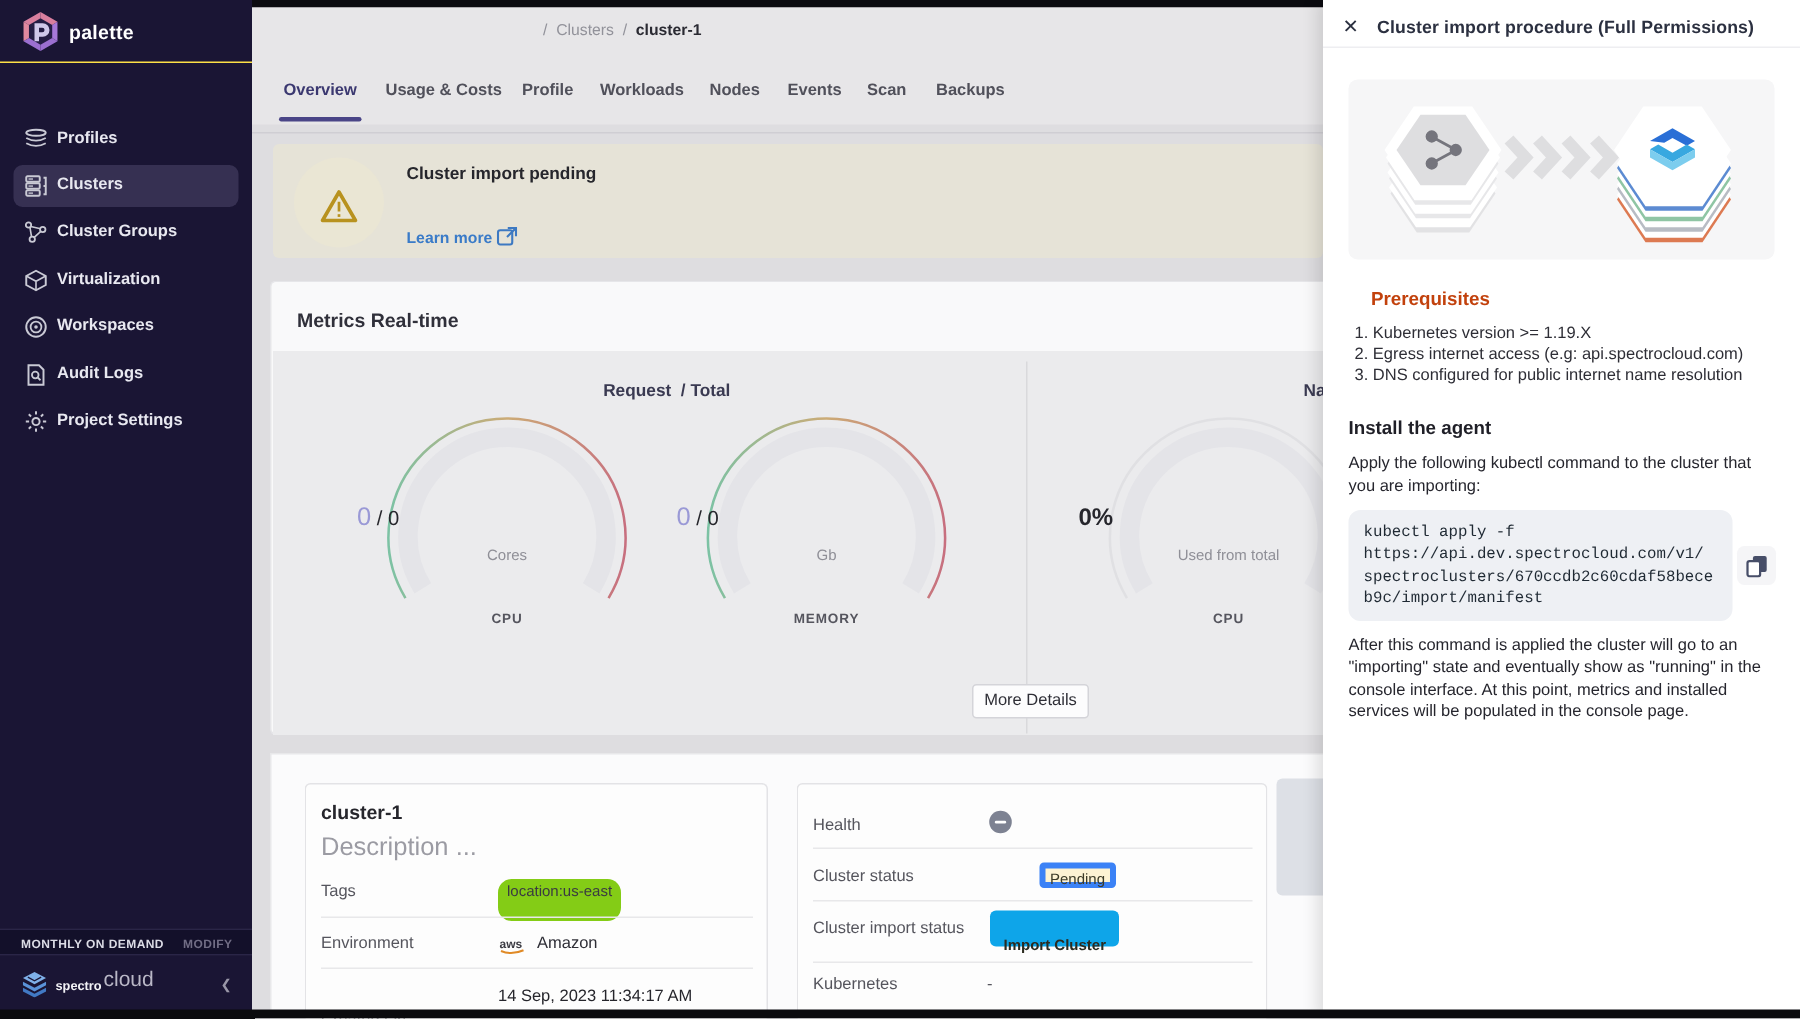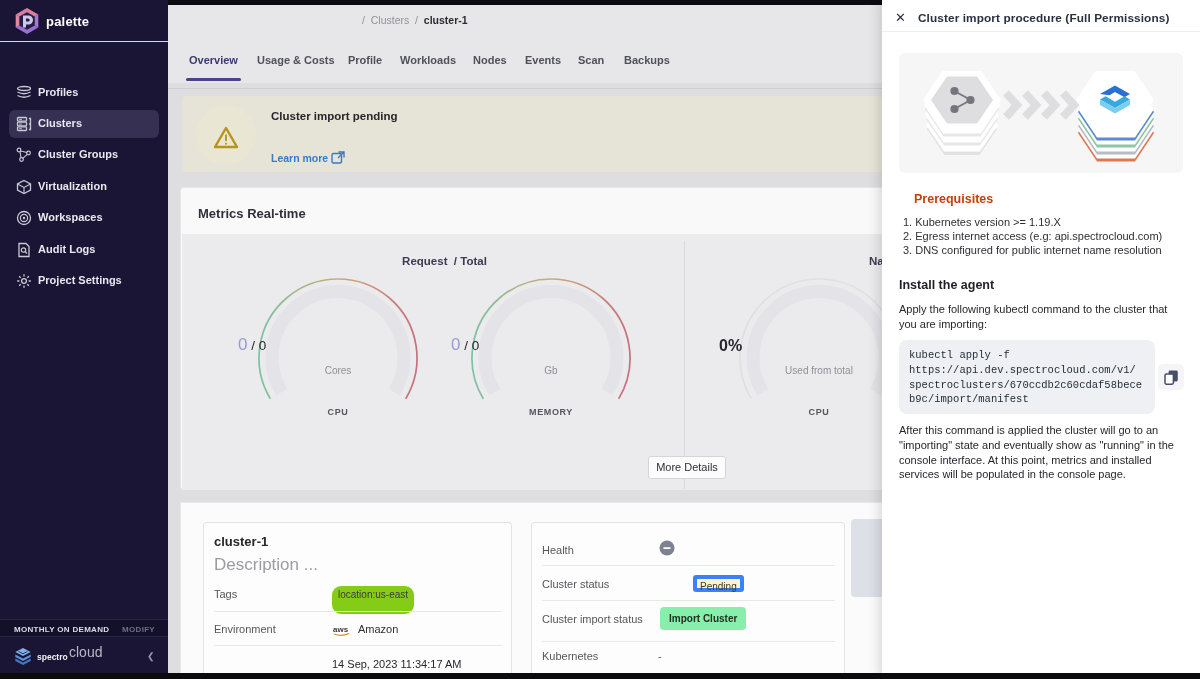--- a/index.html
+++ b/index.html
@@ -67,21 +67,21 @@
   #sc3 { left:670px; top:16px; width:60px; height:78px; background:#dde0e6; border:none; border-radius:4px; }
   #sc1 .name { position:absolute; left:10px; top:11px; font-size:13px; font-weight:bold; color:#26262c; }
   #sc1 .desc { position:absolute; left:10px; top:32px; font-size:17px; color:#9b9ba3; }
   .row-label { position:absolute; font-size:11px; color:#55555d; }
   .row-div { position:absolute; height:1px; background:#e8e8ea; }
   #tagpill { position:absolute; left:128px; top:63px; height:28px; padding:0 6px; background:#84cc16; border-radius:9px; font-size:10px; color:#3a3a42; line-height:18px; }
   #envval { position:absolute; left:154px; top:100px; font-size:11px; color:#2e2e36; }
   #createdval { position:absolute; left:128px; top:135px; font-size:11px; color:#26262c; }
   #sc2 .val-dash { position:absolute; left:126px; top:127px; font-size:11px; color:#55555d; }
   #pendpill { position:absolute; left:126px; top:52px; height:17px; padding:0 3px; background:#fdf3d3; border:4px solid #3b82f6; border-radius:3px; font-size:10px; color:#3c3b28; line-height:15px;margin-left:35px; }
-  #importbtn { position:absolute; left:128px; top:84px; height:23px; padding:0 9px; background:#86efac; border-radius:4px; font-size:10px; font-weight:bold; color:#2b2b20; line-height:23px; }
+  #importbtn { position:absolute; left:128px; top:84px; height:23px; padding:12px 9px; background:#0ea5e9; border-radius:4px; font-size:10px; font-weight:bold; color:#2b2b20; line-height:23px; }
 
   
   #panel { left:882px; top:0; width:318px; height:679px; background:#ffffff; z-index:10; box-shadow:-4px 0 10px rgba(0,0,0,.12); }
   #panel .hdr { position:absolute; left:36px; top:11px; font-size:11.8px; color:#2b3040; font-weight:bold; letter-spacing:.1px; }
   #panel .x { position:absolute; left:13px; top:10px; font-size:13px; color:#2b3040; }
   #illus { position:absolute; left:17px; top:53px; width:284px; height:120px; background:#f6f6f7; border-radius:6px; }
   #prereq { position:absolute; left:32px; top:192px; font-size:12.5px; font-weight:bold; color:#c2410c; }
   .li { position:absolute; left:21px; font-size:11px; color:#2e2e36; }
   #agent { position:absolute; left:17px; top:278px; font-size:12.5px; font-weight:bold; color:#1f1f27; }
   .para { position:absolute; left:17px; font-size:11px; color:#26262e; line-height:14.8px; }

